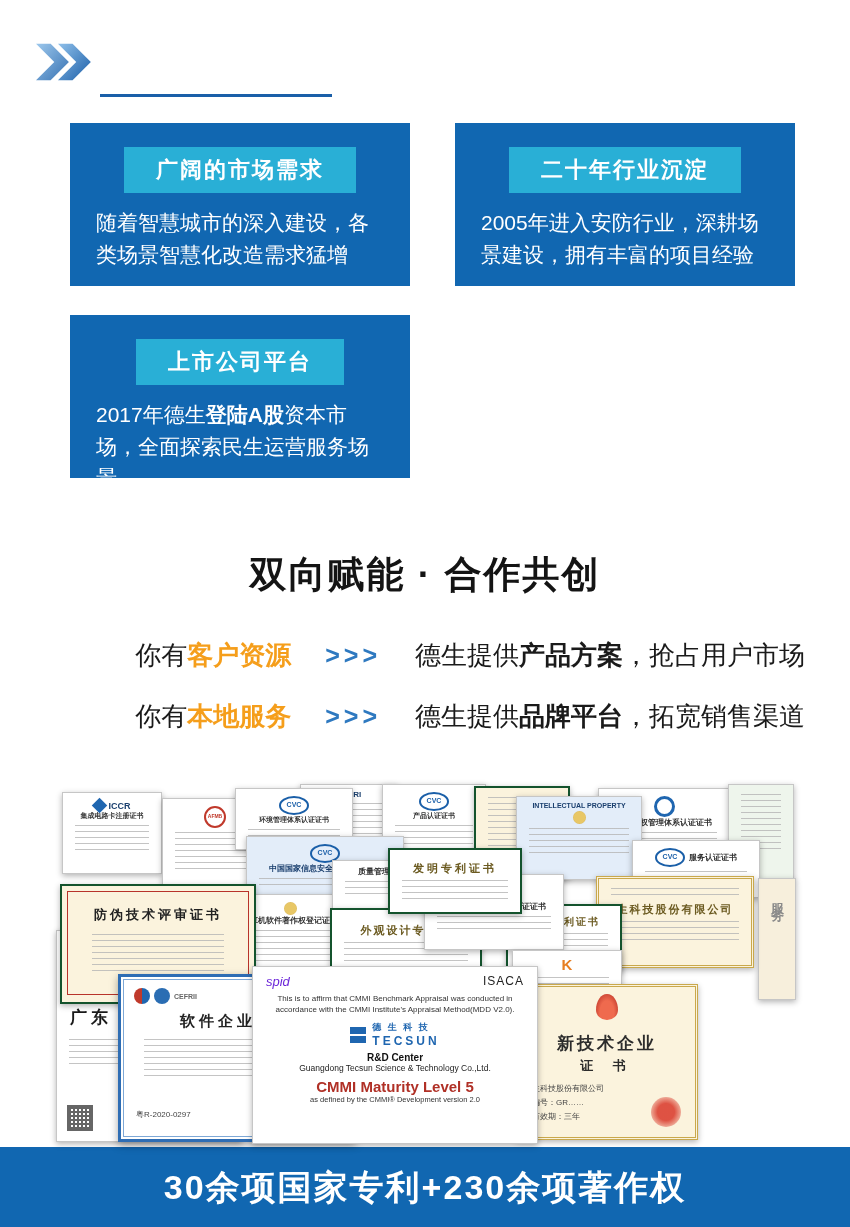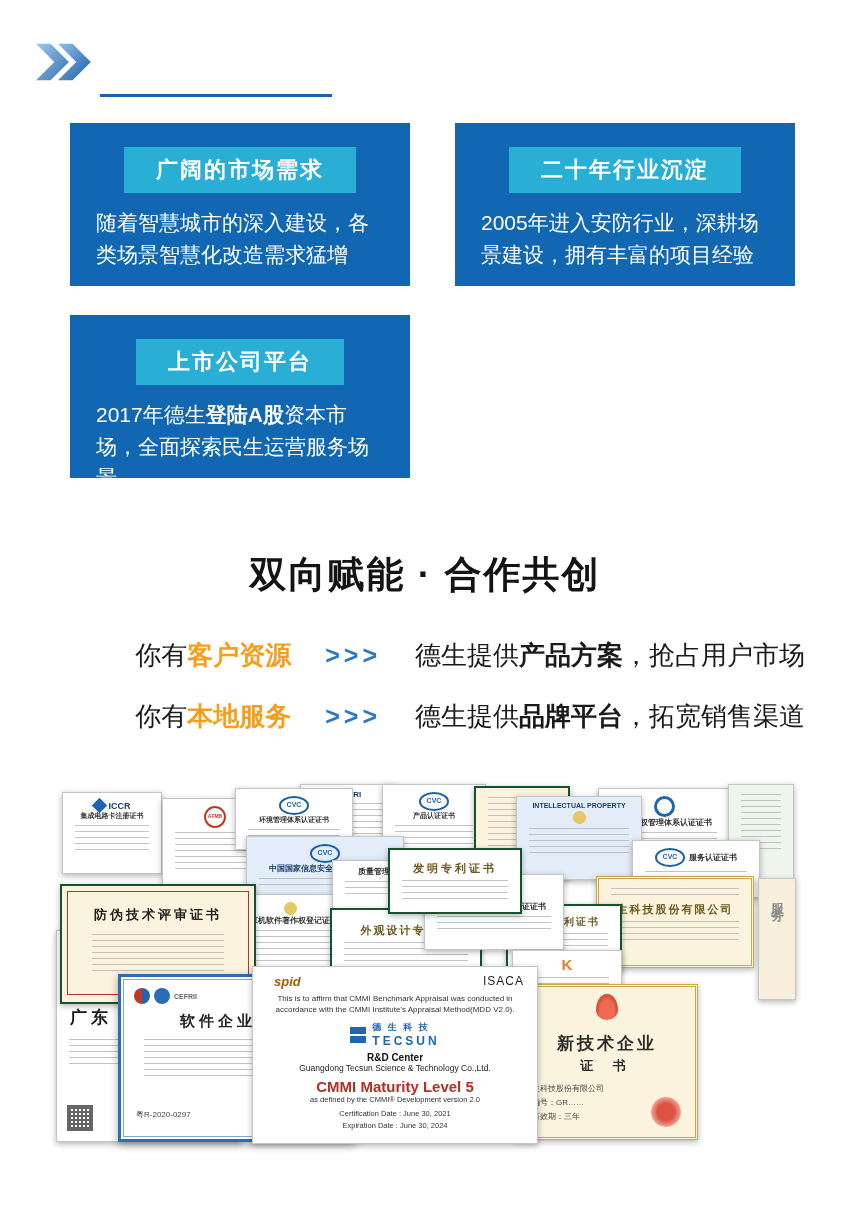--- a/index.html
+++ b/index.html
@@ -89,21 +89,21 @@
   #c-invb{left:506px;top:126px;width:116px;height:68px;z-index:3;}
   #c-ksub{left:512px;top:172px;width:110px;height:62px;z-index:4;}
   #c-bigleft{left:56px;top:152px;width:186px;height:212px;z-index:3;}
   #c-softent{left:118px;top:196px;width:238px;height:168px;z-index:5;}
   #c-cmmi{left:252px;top:188px;width:286px;height:178px;z-index:6;}
   #c-hightech{left:516px;top:206px;width:182px;height:156px;z-index:5;}
   #c-license{left:676px;top:180px;width:120px;height:186px;z-index:4;}
 
   
   .cmmi-top{display:flex;justify-content:space-between;padding:2px 8px;}
-  .spid{color:#a16207;font-weight:bold;font-style:italic;font-size:13px;margin-left:8px;}
+  .spid{color:#6d28d9;font-weight:normal;font-style:italic;font-size:13px;}
   .isaca{color:#222;font-weight:normal;font-size:12px;letter-spacing:1px;}
   .cmmi-aff{font-size:8px;color:#333;text-align:center;line-height:1.4;margin-top:2px;}
   .cmmi-logo-row{display:flex;align-items:center;justify-content:center;gap:6px;margin-top:6px;}
   .cmmi-cn{font-weight:bold;color:#1f66b0;font-size:9px;letter-spacing:2px;display:block;}
   .cmmi-en{font-weight:bold;color:#1f66b0;font-size:12px;letter-spacing:3px;display:block;}
   .rd{font-weight:bold;font-size:10px;text-align:center;margin-top:4px;color:#111;}
   .cfull{font-size:8.5px;text-align:center;color:#222;}
   .level{color:#b03026;font-weight:bold;font-size:15px;text-align:center;margin-top:5px;}
   .defined{font-size:7.5px;text-align:center;color:#333;}
   .dates{font-size:7.5px;text-align:center;color:#333;margin-top:4px;line-height:1.6;}
@@ -338,35 +338,34 @@
         <span class="tsq" style="width:16px;height:16px;"></span>
         <span>
           <span class="cmmi-cn">德 生 科 技</span>
           <span class="cmmi-en">TECSUN</span>
         </span>
       </div>
       <div class="rd">R&amp;D Center</div>
       <div class="cfull">Guangdong Tecsun Science &amp; Technology Co.,Ltd.</div>
       <div class="level">CMMI Maturity Level 5</div>
       <div class="defined">as defined by the CMMI® Development version 2.0</div>
-      <div class="dates">
-        <span>Certification Date : June 30, 2021</span><br>
-        <span>Expiration Date : June 30, 2024</span>
-      </div>
     </div>
 
     <div class="cert cream ornate" id="c-hightech">
       <div class="flame"></div>
       <div class="ct t17" style="letter-spacing:3px;color:#2c2c2c;margin-top:12px;">新技术企业</div>
       <div class="ct t13" style="letter-spacing:8px;color:#2c2c2c;margin-top:2px;">证 书</div>
       <div class="t8" style="color:#444;margin:8px 0 0 8px;">生科技股份有限公司</div>
       <div class="t8" style="color:#444;margin:3px 0 0 8px;">编号：GR……</div>
       <div class="t8" style="color:#444;margin:3px 0 0 8px;">有效期：三年</div>
       <div class="seal" style="right:14px;bottom:10px;"></div>
     </div>
 
 
     <div class="wm" style="left:290px;top:296px;font-size:30px;">TECSUN</div>
     <div class="wm" style="left:150px;top:330px;font-size:14px;">TECSUN</div>
   </div>
 
+  <div class="banner">
+    <div class="banner-text">30余项国家专利+230余项著作权</div>
+  </div>
 
 </div>
 
 </body></html>

